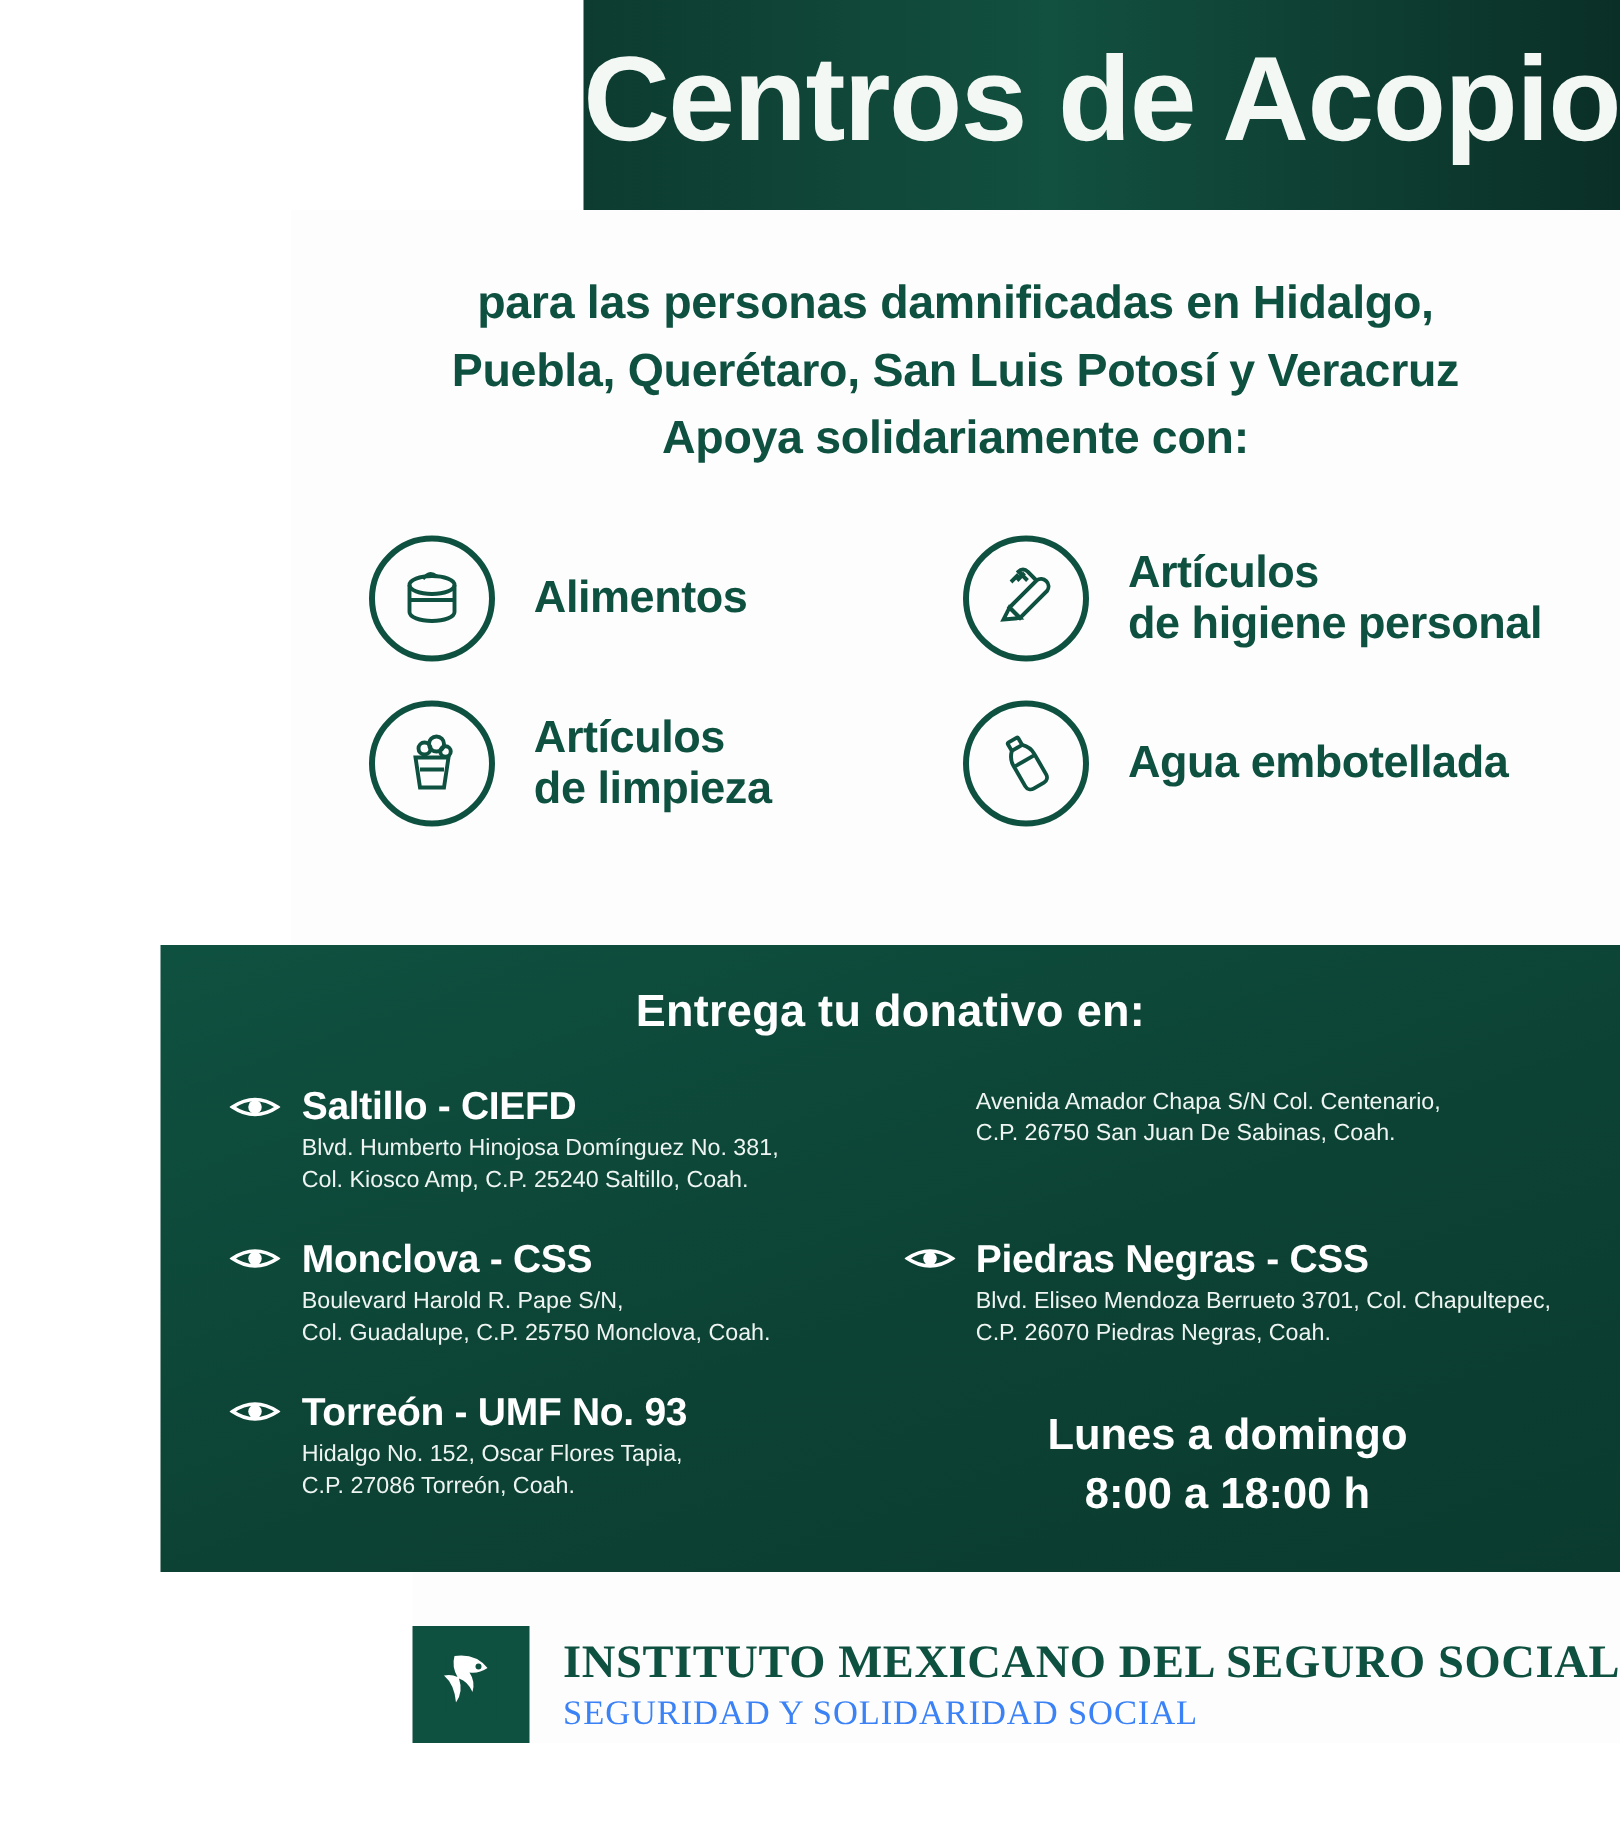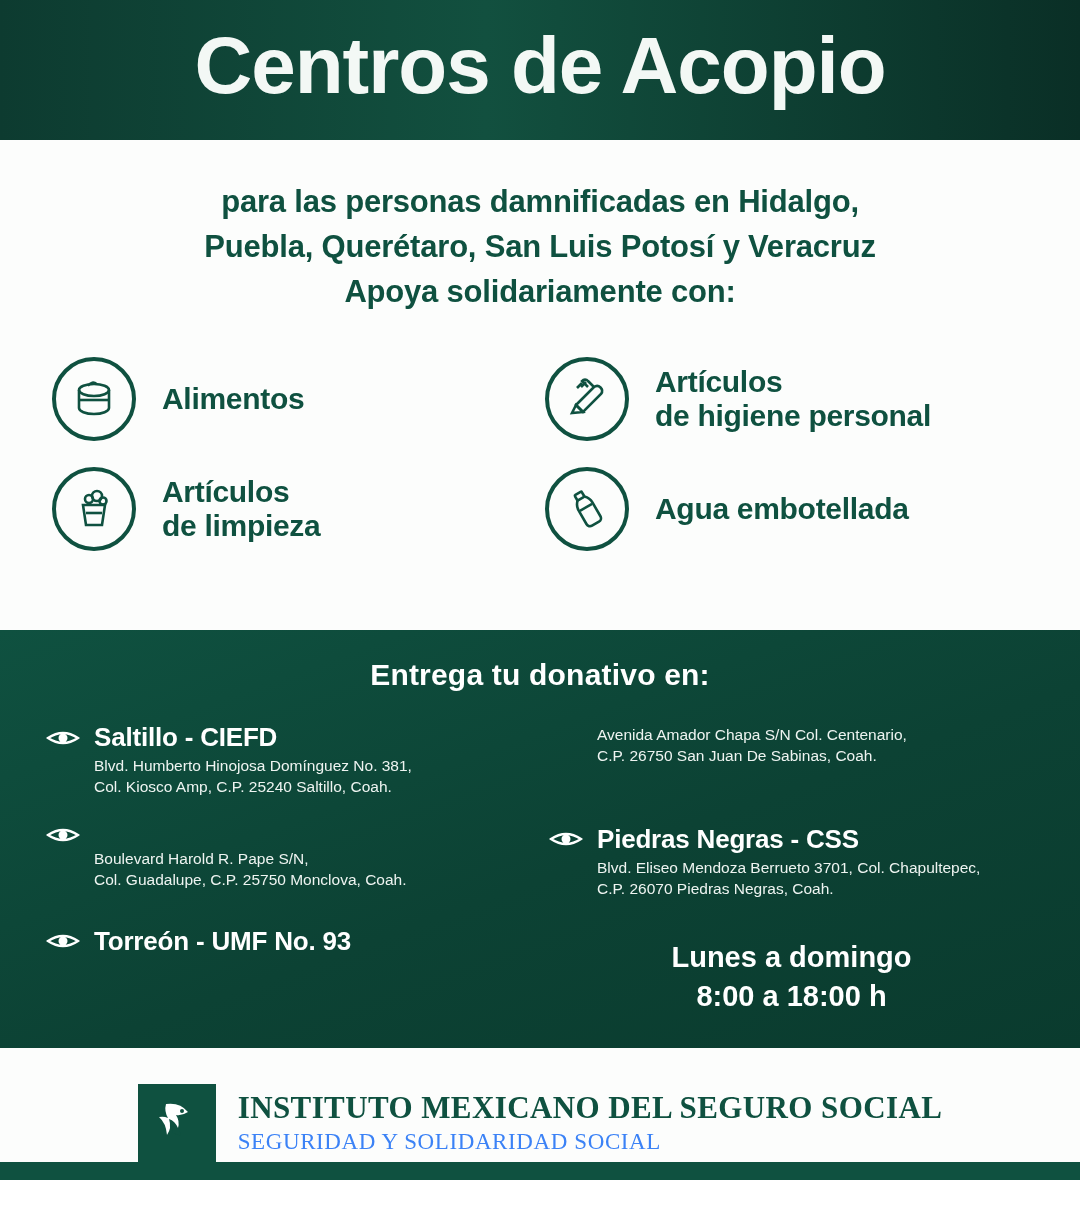--- a/index.html
+++ b/index.html
@@ -10,20 +10,21 @@
     background: #ffffff;
     overflow: hidden;
   }
   .poster {
     position: relative;
     width: 1080px;
     height: 1120px;
     background: #ffffff;
     display: flex;
     flex-direction: column;
+    align-items: flex-end;
   }
 
   
   .top-banner {
     height: 140px;
     background: linear-gradient(90deg, #0d3b30 0%, #12503f 45%, #0a2f26 100%);
     display: flex;
     align-items: center;
     justify-content: center;
     flex: none;
@@ -281,20 +282,21 @@
           <div>C.P. 26750 San Juan De Sabinas, Coah.</div>
         </div>
       </div>
 
       <div class="loc">
         <div class="loc-head">
           <svg class="bullet-icon" viewBox="0 0 34 22" fill="none" stroke="#ffffff" stroke-width="2.4">
             <path d="M2 11 q15 -10 30 0 q-15 10 -30 0 Z" fill="none"></path>
             <circle cx="17" cy="11" r="4.5" fill="#ffffff" stroke="none"></circle>
           </svg>
+          <div class="loc-name">Monclova - CSS</div>
         </div>
         <div class="loc-addr">
           <div>Boulevard Harold R. Pape S/N,</div>
           <div>Col. Guadalupe, C.P. 25750 Monclova, Coah.</div>
         </div>
       </div>
 
       <div class="loc">
         <div class="loc-head">
           <svg class="bullet-icon" viewBox="0 0 34 22" fill="none" stroke="#ffffff" stroke-width="2.4">
@@ -309,20 +311,24 @@
         </div>
       </div>
 
       <div class="loc">
         <div class="loc-head">
           <svg class="bullet-icon" viewBox="0 0 34 22" fill="none" stroke="#ffffff" stroke-width="2.4">
             <path d="M2 11 q15 -10 30 0 q-15 10 -30 0 Z" fill="none"></path>
             <circle cx="17" cy="11" r="4.5" fill="#ffffff" stroke="none"></circle>
           </svg>
           <div class="loc-name">Torreón - UMF No. 93</div>
+        </div>
+        <div class="loc-addr">
+          <div>Hidalgo No. 152, Oscar Flores Tapia,</div>
+          <div>C.P. 27086 Torreón, Coah.</div>
         </div>
       </div>
 
       <div class="hours">
         <div>Lunes a domingo</div>
         <div>8:00 a 18:00 h</div>
       </div>
 
     </div>
   </div>

